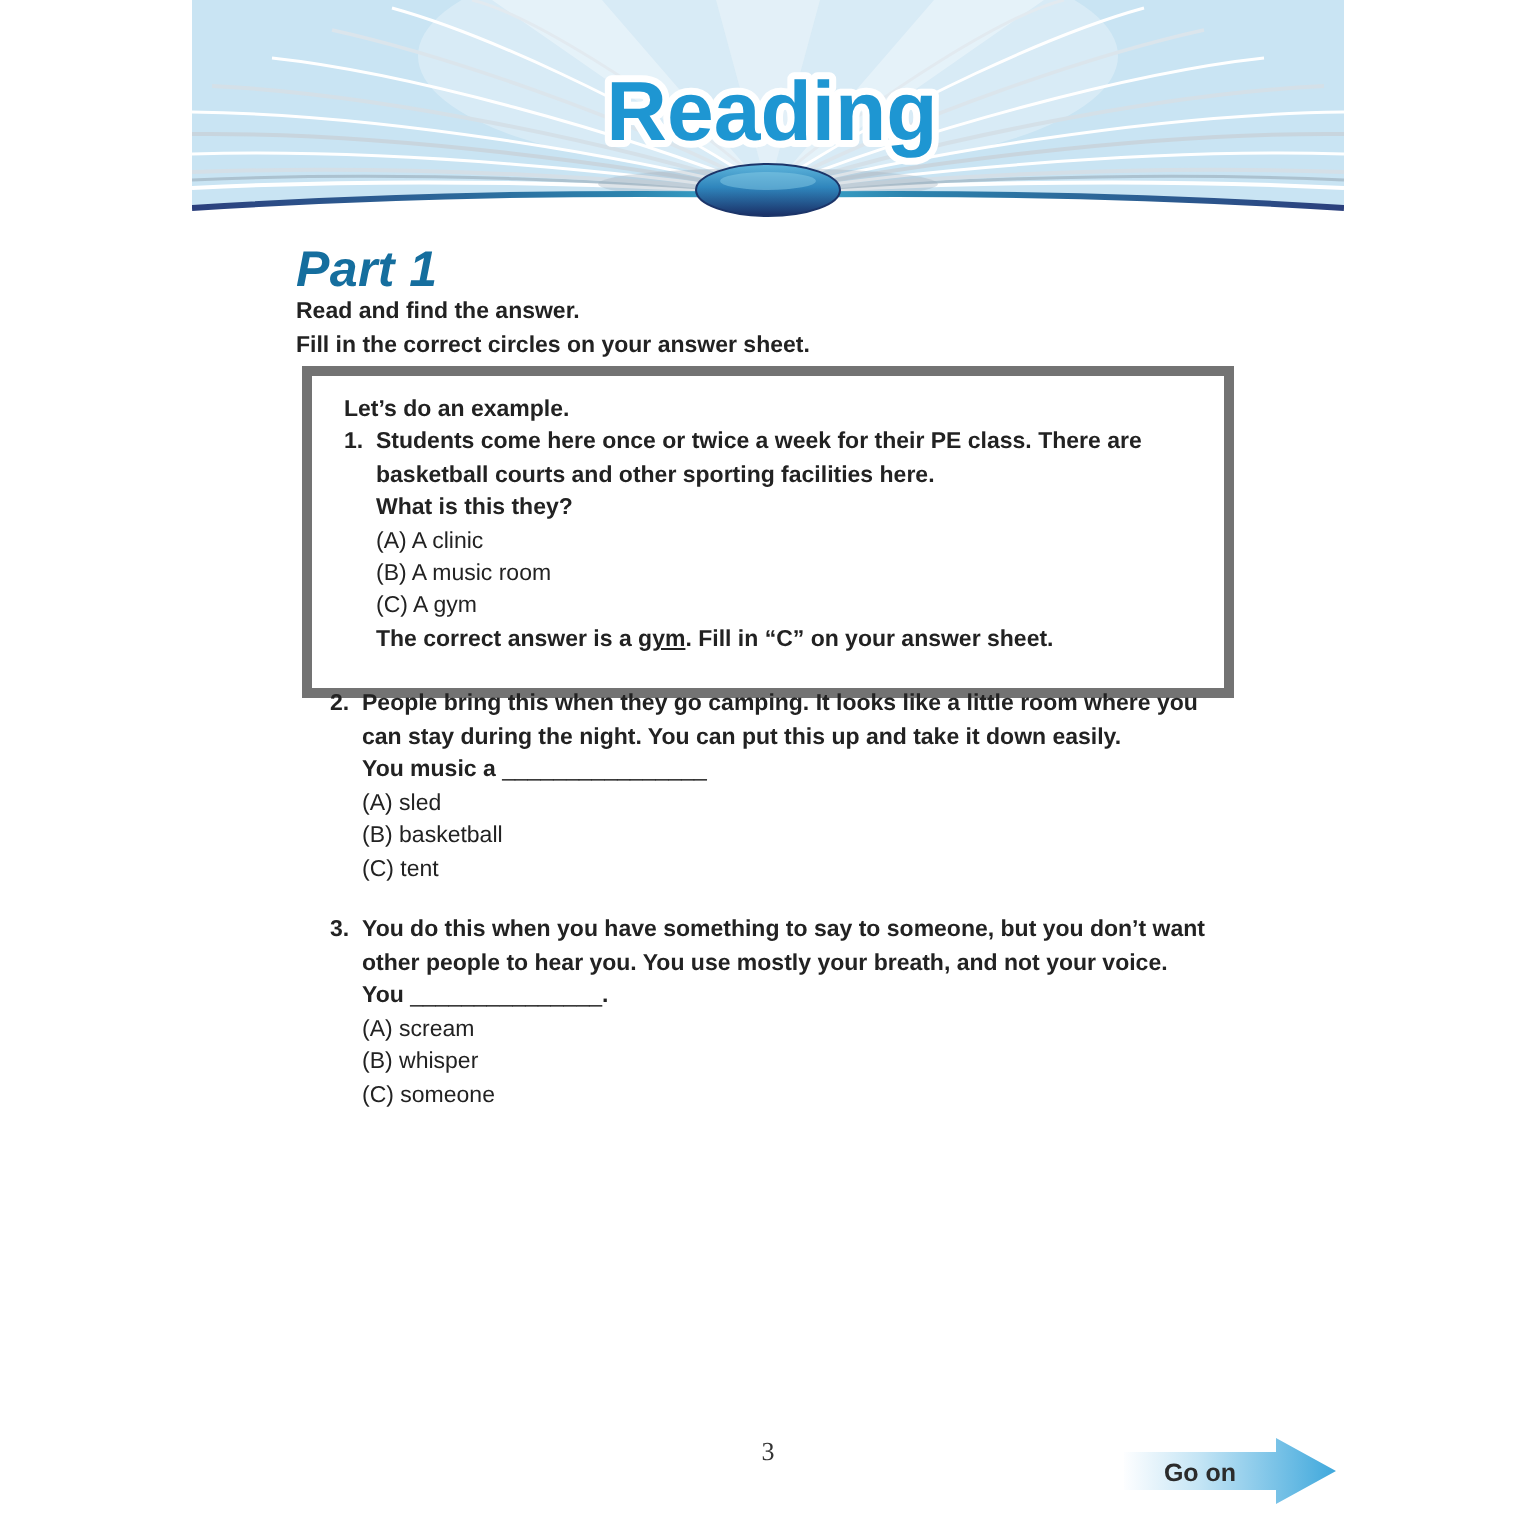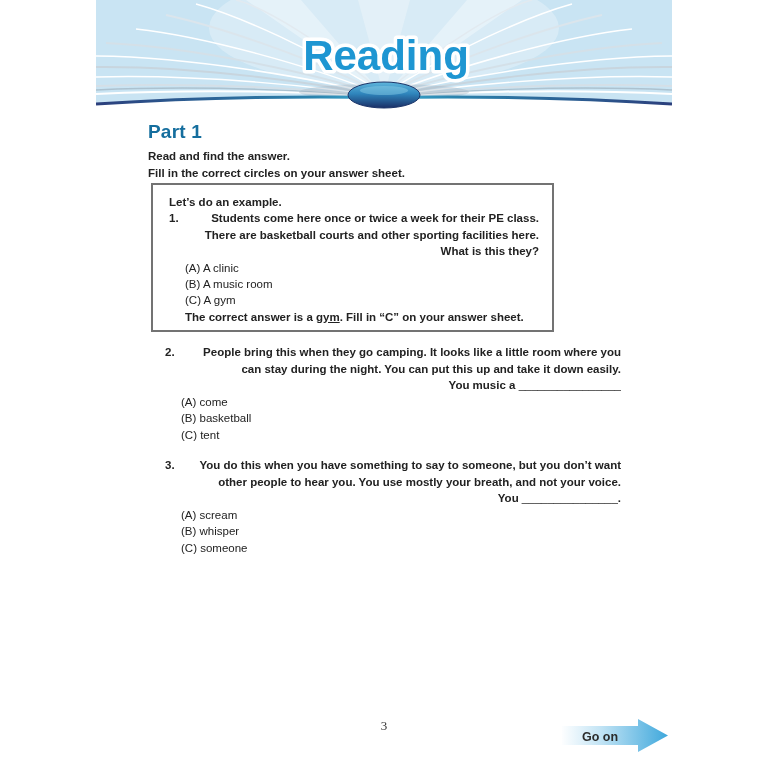--- a/index.html
+++ b/index.html
@@ -9,38 +9,38 @@
     font-family:"Liberation Sans", sans-serif; color:#222222; overflow:hidden;
   }
 
   
   .banner { position:absolute; left:96px; top:0; width:576px; height:112px; }
   .banner svg { display:block; }
 
   
   .part-title {
     position:absolute; left:148px; top:121px;
-    font-size:19px; font-weight:bold; color:#156E9E; letter-spacing:0.2px;
+    font-size:25px; font-weight:bold; color:#156E9E; letter-spacing:0.2px;font-style:italic;
   }
   .instructions {
     position:absolute; left:148px; top:148px;
     font-size:11.5px; font-weight:bold; line-height:16.5px; color:#222222;
   }
 
   
   .example-box {
-    position:absolute; left:151px; top:183px; width:403px;
-    border:2px solid #737373; background:#ffffff;
-    padding:9px 13px 5px 16px;
+    position:absolute; left:151px; top:183px; width:466px;
+    border:5px solid #737373; background:#ffffff;
+    padding:9px 13px 16px 16px;
     font-size:11.5px; line-height:16.4px;
   }
   .bold { font-weight:bold; }
   .q-row { display:flex; }
   .q-num { flex:none; width:16px; font-weight:bold; }
-  .q-body { font-weight:bold;text-align:right; }
+  .q-body { font-weight:bold; }
   .option { font-weight:normal; }
   .underlined { text-decoration:underline;margin-top:11px; }
   .blank { font-weight:normal; letter-spacing:0; }
 
   
   .question { position:absolute; font-size:11.5px; line-height:16.6px; width:456px; }
   .question-2 { left:165px; top:344px; }
   .question-3 { left:165px; top:457px; }
 
   
@@ -139,21 +139,21 @@
         <div class="bold"><span>The correct answer is a </span><span class="underlined">gym</span><span>. Fill in “C” on your answer sheet.</span></div>
       </div>
     </div>
   </div>
 
   <div class="question question-2 q-row">
     <span class="q-num">2.</span>
     <div>
       <div class="q-body">People bring this when they go camping. It looks like a little room where you can stay during the night. You can put this up and take it down easily.</div>
       <div class="q-body"><span>You music a </span><span class="blank">________________</span><span></span></div>
-      <div class="option">(A) come</div>
+      <div class="option">(A) sled</div>
       <div class="option">(B) basketball</div>
       <div class="option">(C) tent</div>
     </div>
   </div>
 
   <div class="question question-3 q-row">
     <span class="q-num">3.</span>
     <div>
       <div class="q-body">You do this when you have something to say to someone, but you don’t want other people to hear you. You use mostly your breath, and not your voice.</div>
       <div class="q-body"><span>You </span><span class="blank">_______________</span><span>.</span></div>

